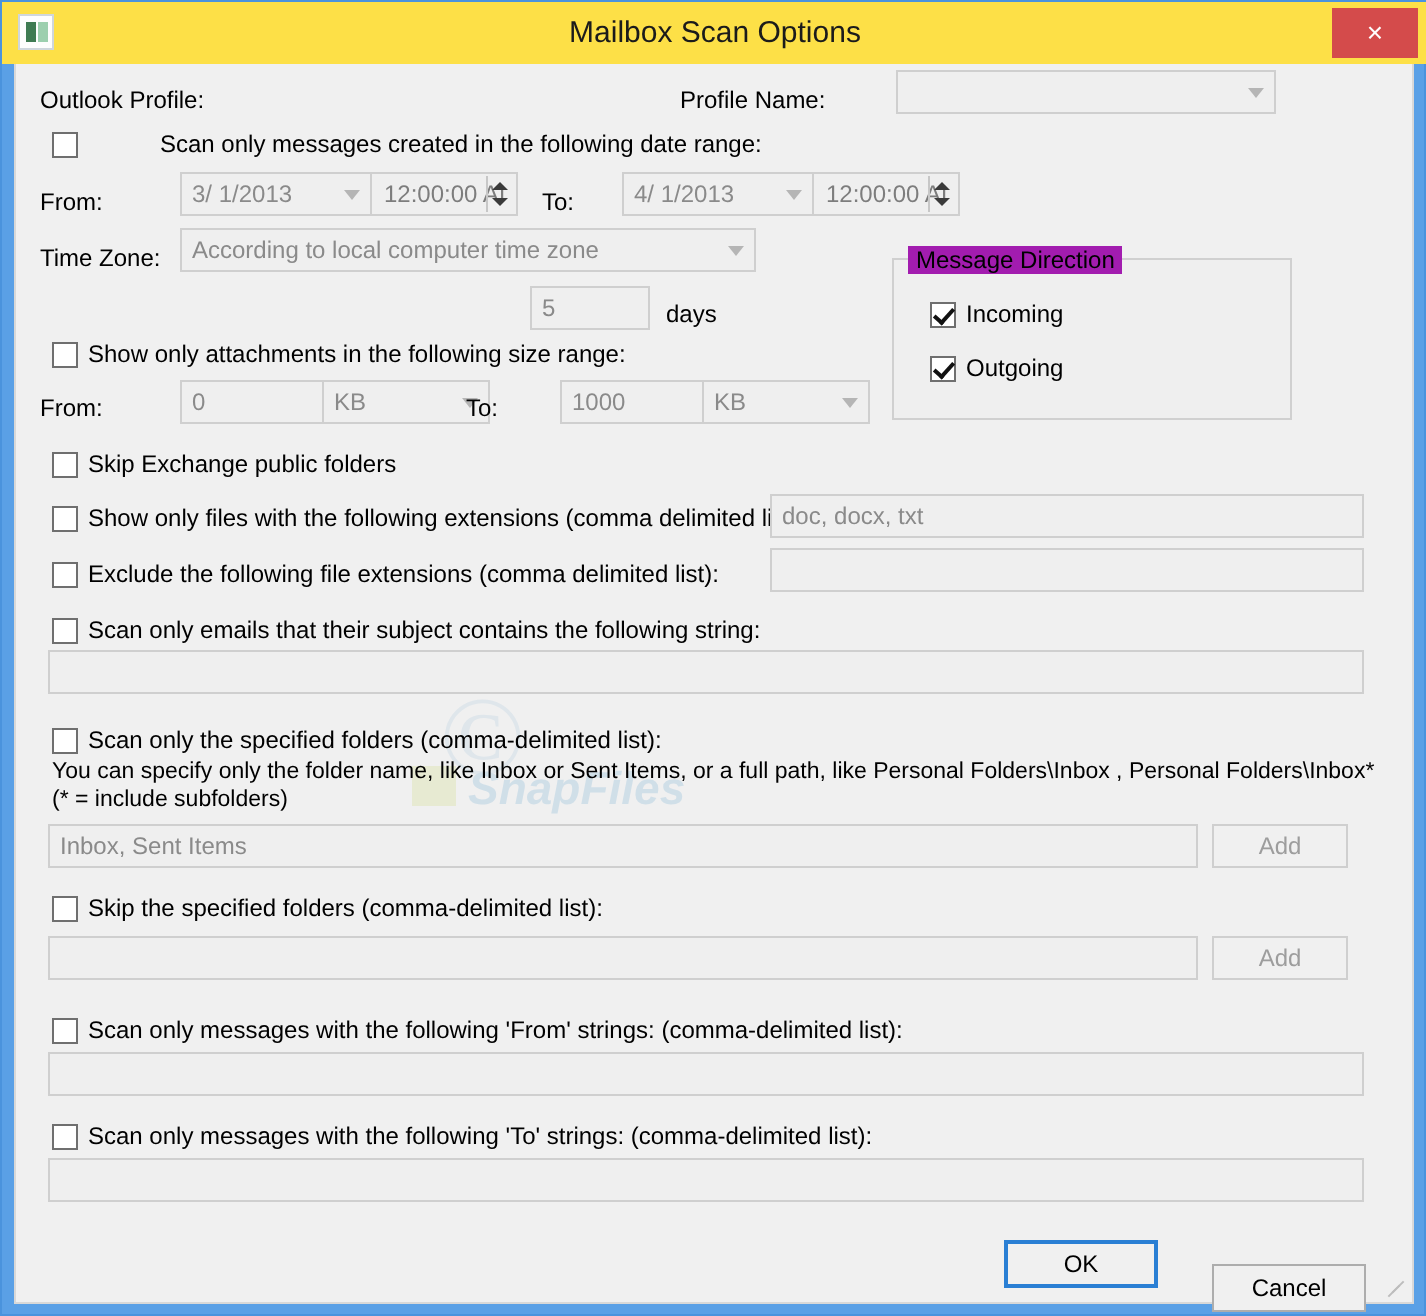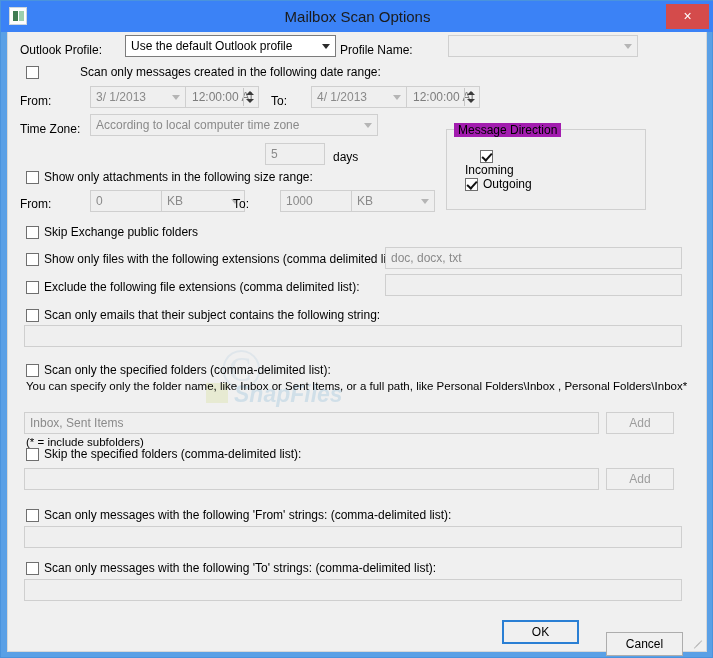--- a/index.html
+++ b/index.html
@@ -25,21 +25,21 @@
     box-sizing: border-box;
     background: #5aa0e6;
     border: 1px solid #4a93dd;
   }
 
   #titlebar {
     position: absolute;
     left: 0; top: 0;
     width: 713px;
     height: 31px;
-    background: #3b82f6;
+    background: #fde047;
   }
   #title-icon {
     position: absolute;
     left: 8px; top: 6px;
     width: 18px; height: 18px;
     background: #fdfdfd;
     border: 1px solid #cfd6dc;
     box-sizing: border-box;
   }
   #title-icon .g1 {
@@ -293,24 +293,20 @@
 
   <div id="client">
 
     <div id="watermark">
       <div class="wm-c">©</div>
       <div class="wm-sq"></div>
       <div class="wm-t">SnapFiles</div>
     </div>
 
     <div class="lbl" style="left:12px; top:11px;">Outlook Profile:</div>
-    <div class="combo" style="left:117px; top:3px; width:211px;">
-      <span>Use the default Outlook profile</span>
-      <span class="arw"></span>
-    </div>
 
     <div class="lbl" style="left:332px; top:11px;">Profile Name:</div>
     <div class="combo dis" style="left:440px; top:3px; width:190px;">
       <span></span>
       <span class="arw"></span>
     </div>
 
     <div class="cbrow" style="left:18px; top:33px;gap:36px;">
       <span class="cbox"></span>
       <span class="cbtext">Scan only messages created in the following date range:</span>
@@ -363,21 +359,21 @@
 
     <div class="lbl" style="left:225px; top:165px;">To:</div>
     <div class="tinput" style="left:272px; top:158px; width:72px;"><span>1000</span></div>
     <div class="combo dis" style="left:343px; top:158px; width:84px;">
       <span>KB</span>
       <span class="arw"></span>
     </div>
 
     <div class="gbox" style="left:438px; top:97px; width:200px; height:81px;"></div>
     <div class="gbox-title" style="left:446px; top:91px;">Message Direction</div>
-    <div class="cbrow" style="left:457px; top:118px;flex-direction:column;">
+    <div class="cbrow" style="left:457px; top:118px;">
       <span class="cbox checked"></span>
       <span class="cbtext">Incoming</span>
     </div>
     <div class="cbrow" style="left:457px; top:145px;">
       <span class="cbox checked"></span>
       <span class="cbtext">Outgoing</span>
     </div>
 
     <div class="cbrow" style="left:18px; top:193px;">
       <span class="cbox"></span>
@@ -400,21 +396,21 @@
       <span class="cbox"></span>
       <span class="cbtext">Scan only emails that their subject contains the following string:</span>
     </div>
     <div class="tinput" style="left:16px; top:293px; width:658px;"><span></span></div>
 
     <div class="cbrow" style="left:18px; top:331px;">
       <span class="cbox"></span>
       <span class="cbtext">Scan only the specified folders (comma-delimited list):</span>
     </div>
     <div class="lbl" style="left:18px; top:347px; font-size:11.5px;">You can specify only the folder name, like Inbox or Sent Items, or a full path, like Personal Folders\Inbox , Personal Folders\Inbox*</div>
-    <div class="lbl" style="left:18px; top:361px; font-size:11.5px;margin-top:42px;"> (* = include subfolders)</div>
+    <div class="lbl" style="left:18px; top:361px; font-size:11.5px;"> (* = include subfolders)</div>
     <div class="tinput" style="left:16px; top:380px; width:575px;"><span>Inbox, Sent Items</span></div>
     <div class="btn dis" style="left:598px; top:380px; width:68px; height:22px; line-height:20px;">Add</div>
 
     <div class="cbrow" style="left:18px; top:415px;">
       <span class="cbox"></span>
       <span class="cbtext">Skip the specified folders (comma-delimited list):</span>
     </div>
     <div class="tinput" style="left:16px; top:436px; width:575px;"><span></span></div>
     <div class="btn dis" style="left:598px; top:436px; width:68px; height:22px; line-height:20px;">Add</div>
 

